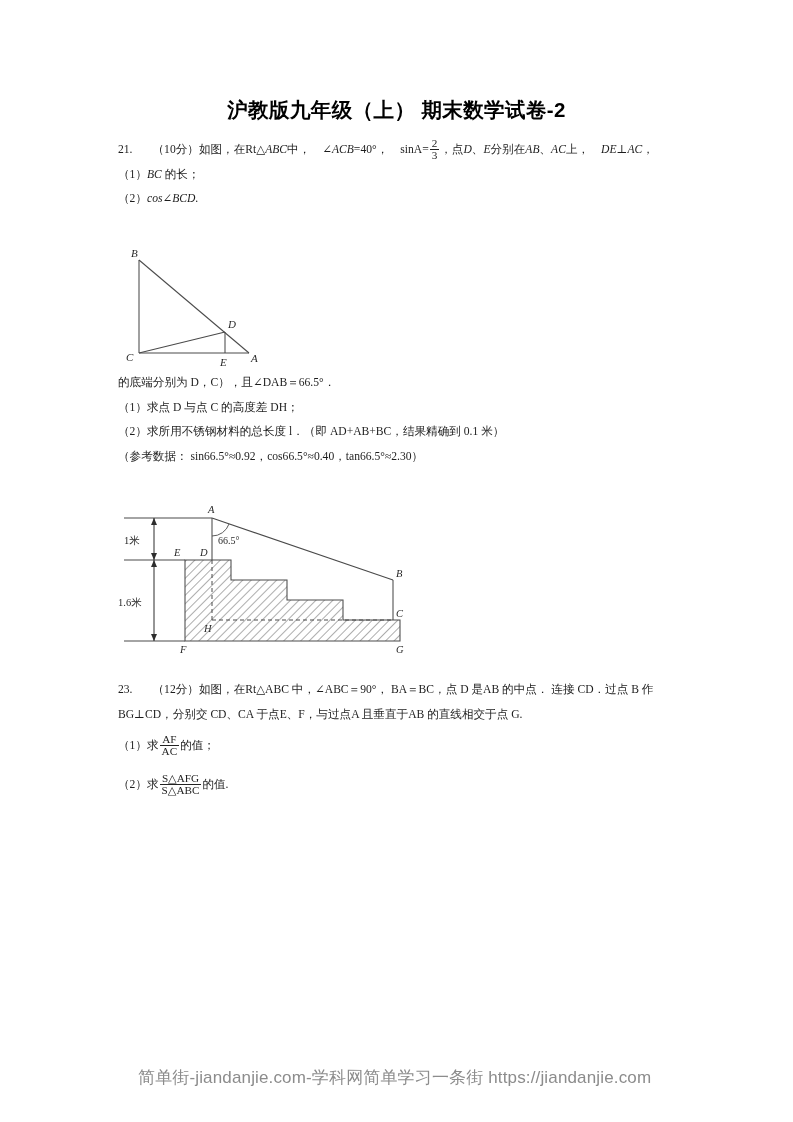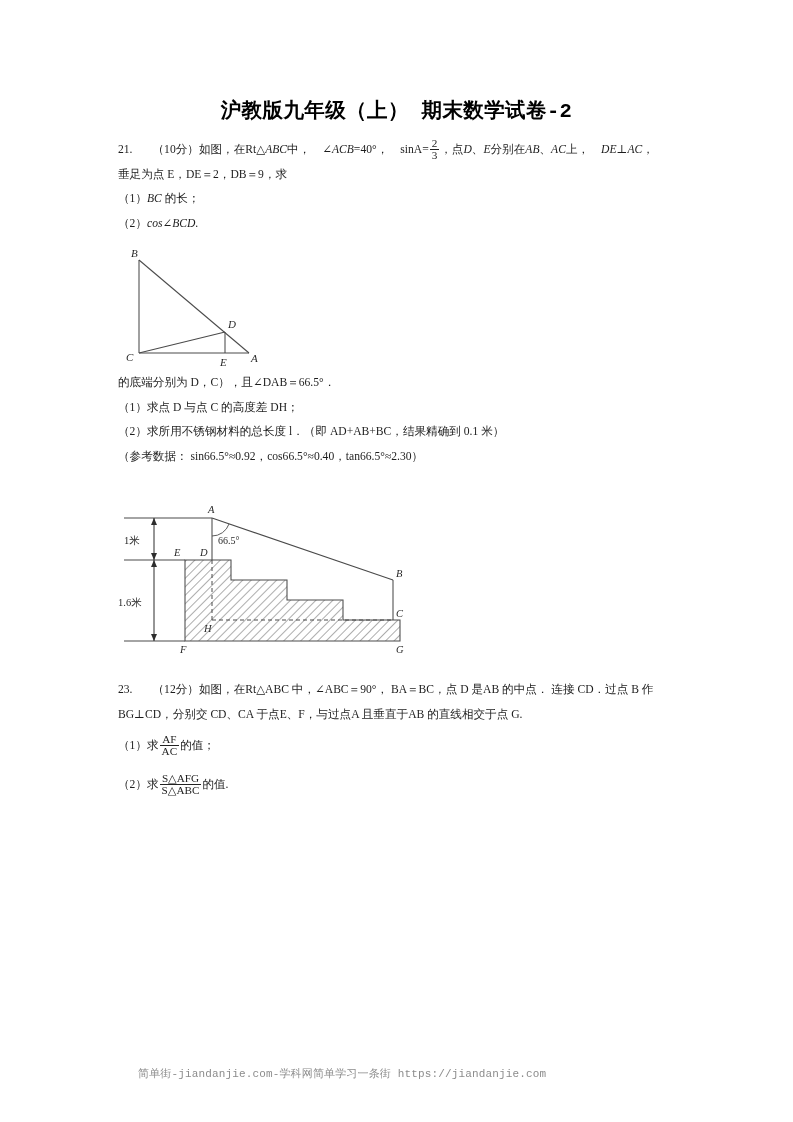--- a/index.html
+++ b/index.html
@@ -20,21 +20,21 @@
     inset: 0;
   }
 
   
   .doc-title {
     position: absolute;
     top: 96px;
     left: 0;
     width: 793px;
     text-align: center;
-    font-family: Liberation Mono, monospace;
+    font-family: Liberation Sans, sans-serif;
     font-weight: bold;
     font-size: 20.5px;
     letter-spacing: 0.4px;
     color: #000;
   }
 
   
   .body-col {
     position: absolute;
     left: 118px;
@@ -89,22 +89,22 @@
     width: 320px;
     height: 160px;
   }
 
   
   .footer {
     position: absolute;
     left: 138px;
     top: 1066px;
     width: 600px;
-    font-family: Liberation Mono, monospace;
-    font-size: 11px;
+    font-family: Liberation Sans, sans-serif;
+    font-size: 17px;
     color: #8c8c8c;
     letter-spacing: 0.15px;
     white-space: nowrap;
   }
 
   svg text {
     font-family: "Liberation Serif", "DejaVu Serif", serif;
     fill: #2a2a2a;
   }
 </style>
@@ -117,21 +117,20 @@
 
   <div class="body-col">
 
     <div class="q-block">
       <div class="q-line">
         <span class="q-num">21.</span><span>（10分）</span><span>如图，在Rt△</span><span class="ital">ABC</span><span>中，</span><span class="sp-m"></span><span class="ital">∠ACB</span><span>=40°</span><span>，</span><span class="sp-m"></span><span>sinA</span><span>=</span><span class="frac frac-lg">
             <span class="num">2</span>
             <span class="den">3</span>
           </span><span>，点</span><span class="ital">D</span><span>、</span><span class="ital">E</span><span>分别在</span><span class="ital">AB</span><span>、</span><span class="ital">AC</span><span>上，</span><span class="sp-m"></span><span class="ital">DE⊥AC</span><span>，</span>
       </div>
-      <div class="q-line">垂足为点 E，DE＝2，DB＝9，求</div>
       <div class="q-line">
         <span>（1）</span><span class="ital">BC</span><span> 的长；</span>
       </div>
       <div class="q-line">
         <span>（2）</span><span class="ital">cos∠BCD</span><span>.</span>
       </div>
     </div>
   </div>
 
   <div class="fig1">

